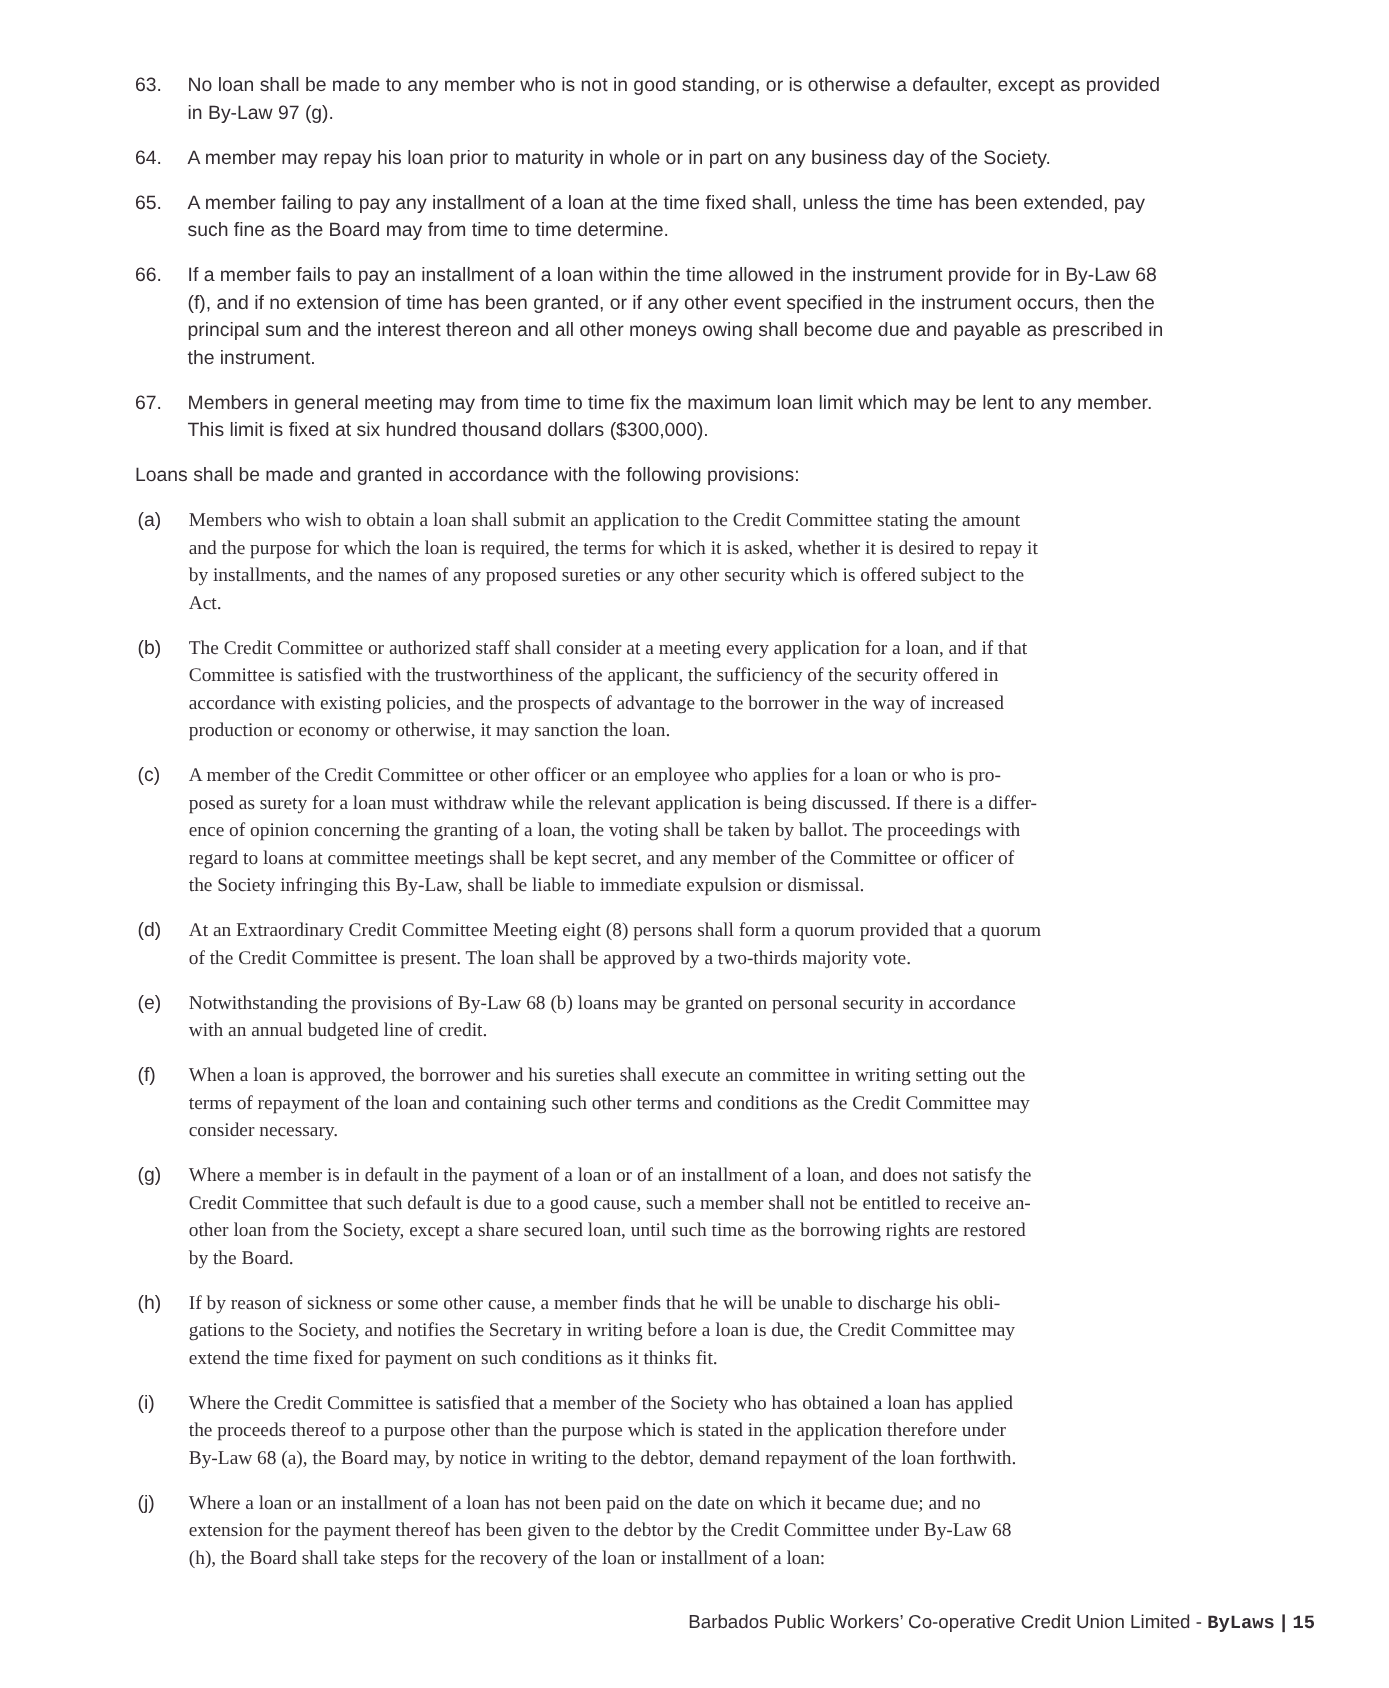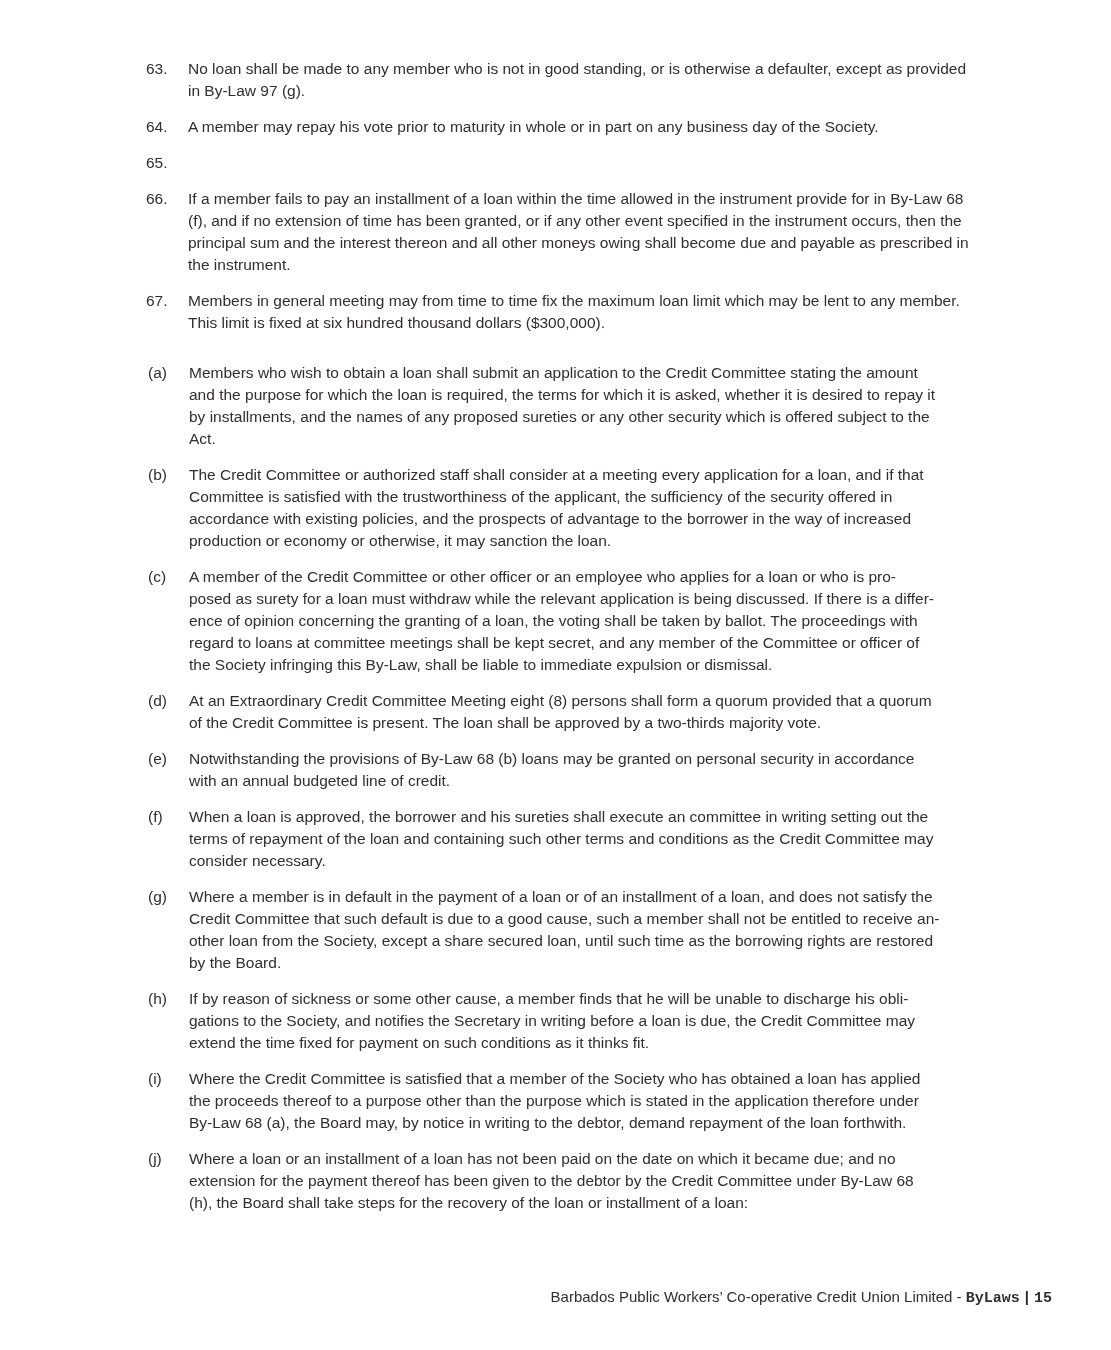--- a/index.html
+++ b/index.html
@@ -12,21 +12,20 @@
     height: 1350px;
     position: relative;
     font-family: "Liberation Sans", sans-serif;
     color: #332c31;
     overflow: hidden;
   }
   .content {
     padding: 58px 55px 0 108px;
     font-size: 15.5px;
     line-height: 22px;
-    margin-left: 38px;
   }
   .item {
     display: flex;
     margin: 0 0 14px 0;
   }
   .item-number {
     width: 42px;
     flex-shrink: 0;
   }
   .item-body {
@@ -44,20 +43,21 @@
   .sub-item:last-child {
     margin-bottom: 0;
   }
   .sub-letter {
     width: 41px;
     flex-shrink: 0;
   }
   .sub-body {
     white-space: pre-line;
     max-width: 860px;
+    font-family: Liberation Serif, serif;
   }
   .page-footer {
     position: absolute;
     right: 59px;
     bottom: 42px;
     font-size: 15px;
     line-height: 18px;
     white-space: nowrap;
   }
   .footer-bold {
@@ -75,43 +75,46 @@
 <div class="content">
 
   <div class="item">
     <div class="item-number">63.</div>
     <div class="item-body">No loan shall be made to any member who is not in good standing, or is otherwise a defaulter, except as provided
 in By-Law 97 (g).</div>
   </div>
 
   <div class="item">
     <div class="item-number">64.</div>
-    <div class="item-body">A member may repay his vote prior to maturity in whole or in part on any business day of the Society.</div>
+    <div class="item-body">A member may repay his loan prior to maturity in whole or in part on any business day of the Society.</div>
   </div>
 
   <div class="item">
     <div class="item-number">65.</div>
+    <div class="item-body">A member failing to pay any installment of a loan at the time fixed shall, unless the time has been extended, pay
+such fine as the Board may from time to time determine.</div>
   </div>
 
   <div class="item">
     <div class="item-number">66.</div>
     <div class="item-body">If a member fails to pay an installment of a loan within the time allowed in the instrument provide for in By-Law 68
 (f), and if no extension of time has been granted, or if any other event specified in the instrument occurs, then the
 principal sum and the interest thereon and all other moneys owing shall become due and payable as prescribed in
 the instrument.</div>
   </div>
 
   <div class="item">
     <div class="item-number">67.</div>
     <div class="item-body">Members in general meeting may from time to time fix the maximum loan limit which may be lent to any member.
 This limit is fixed at six hundred thousand dollars ($300,000).</div>
   </div>
 
   <div class="item">
     <div class="item-body-wrap">
+      <div class="item-body">Loans shall be made and granted in accordance with the following provisions:</div>
 
       <div class="sub-list">
 
         <div class="sub-item">
           <div class="sub-letter">(a)</div>
           <div class="sub-body">Members who wish to obtain a loan shall submit an application to the Credit Committee stating the amount
 and the purpose for which the loan is required, the terms for which it is asked, whether it is desired to repay it
 by installments, and the names of any proposed sureties or any other security which is offered subject to the
 Act.</div>
         </div>

